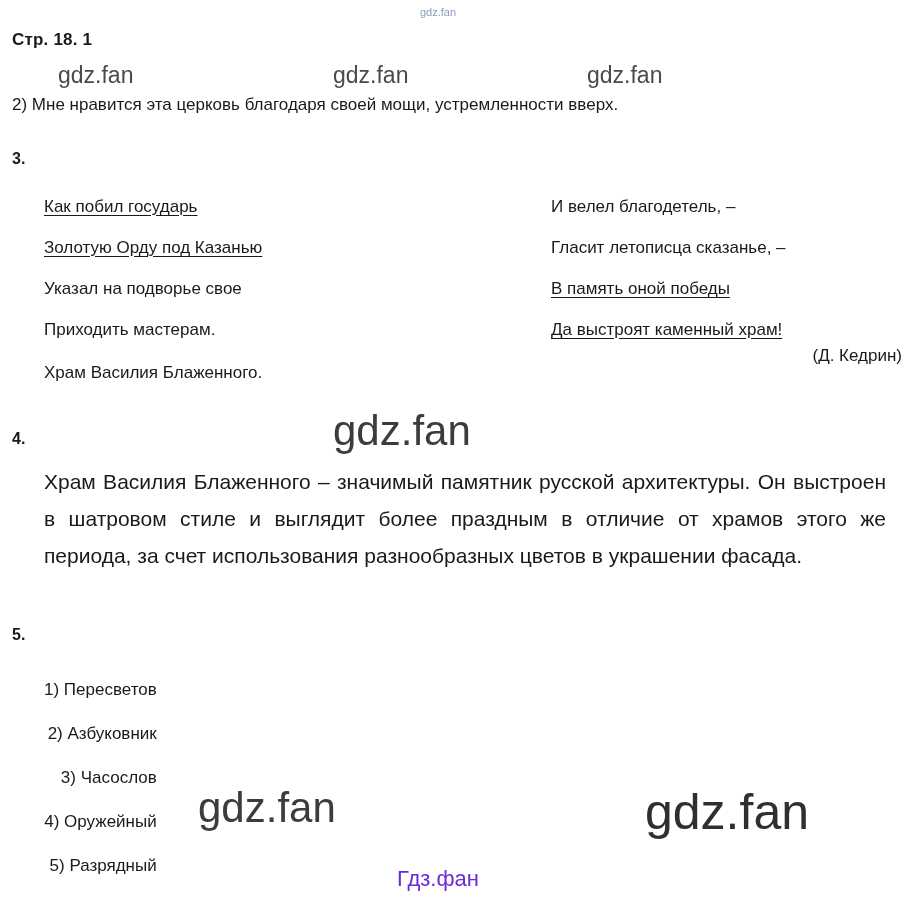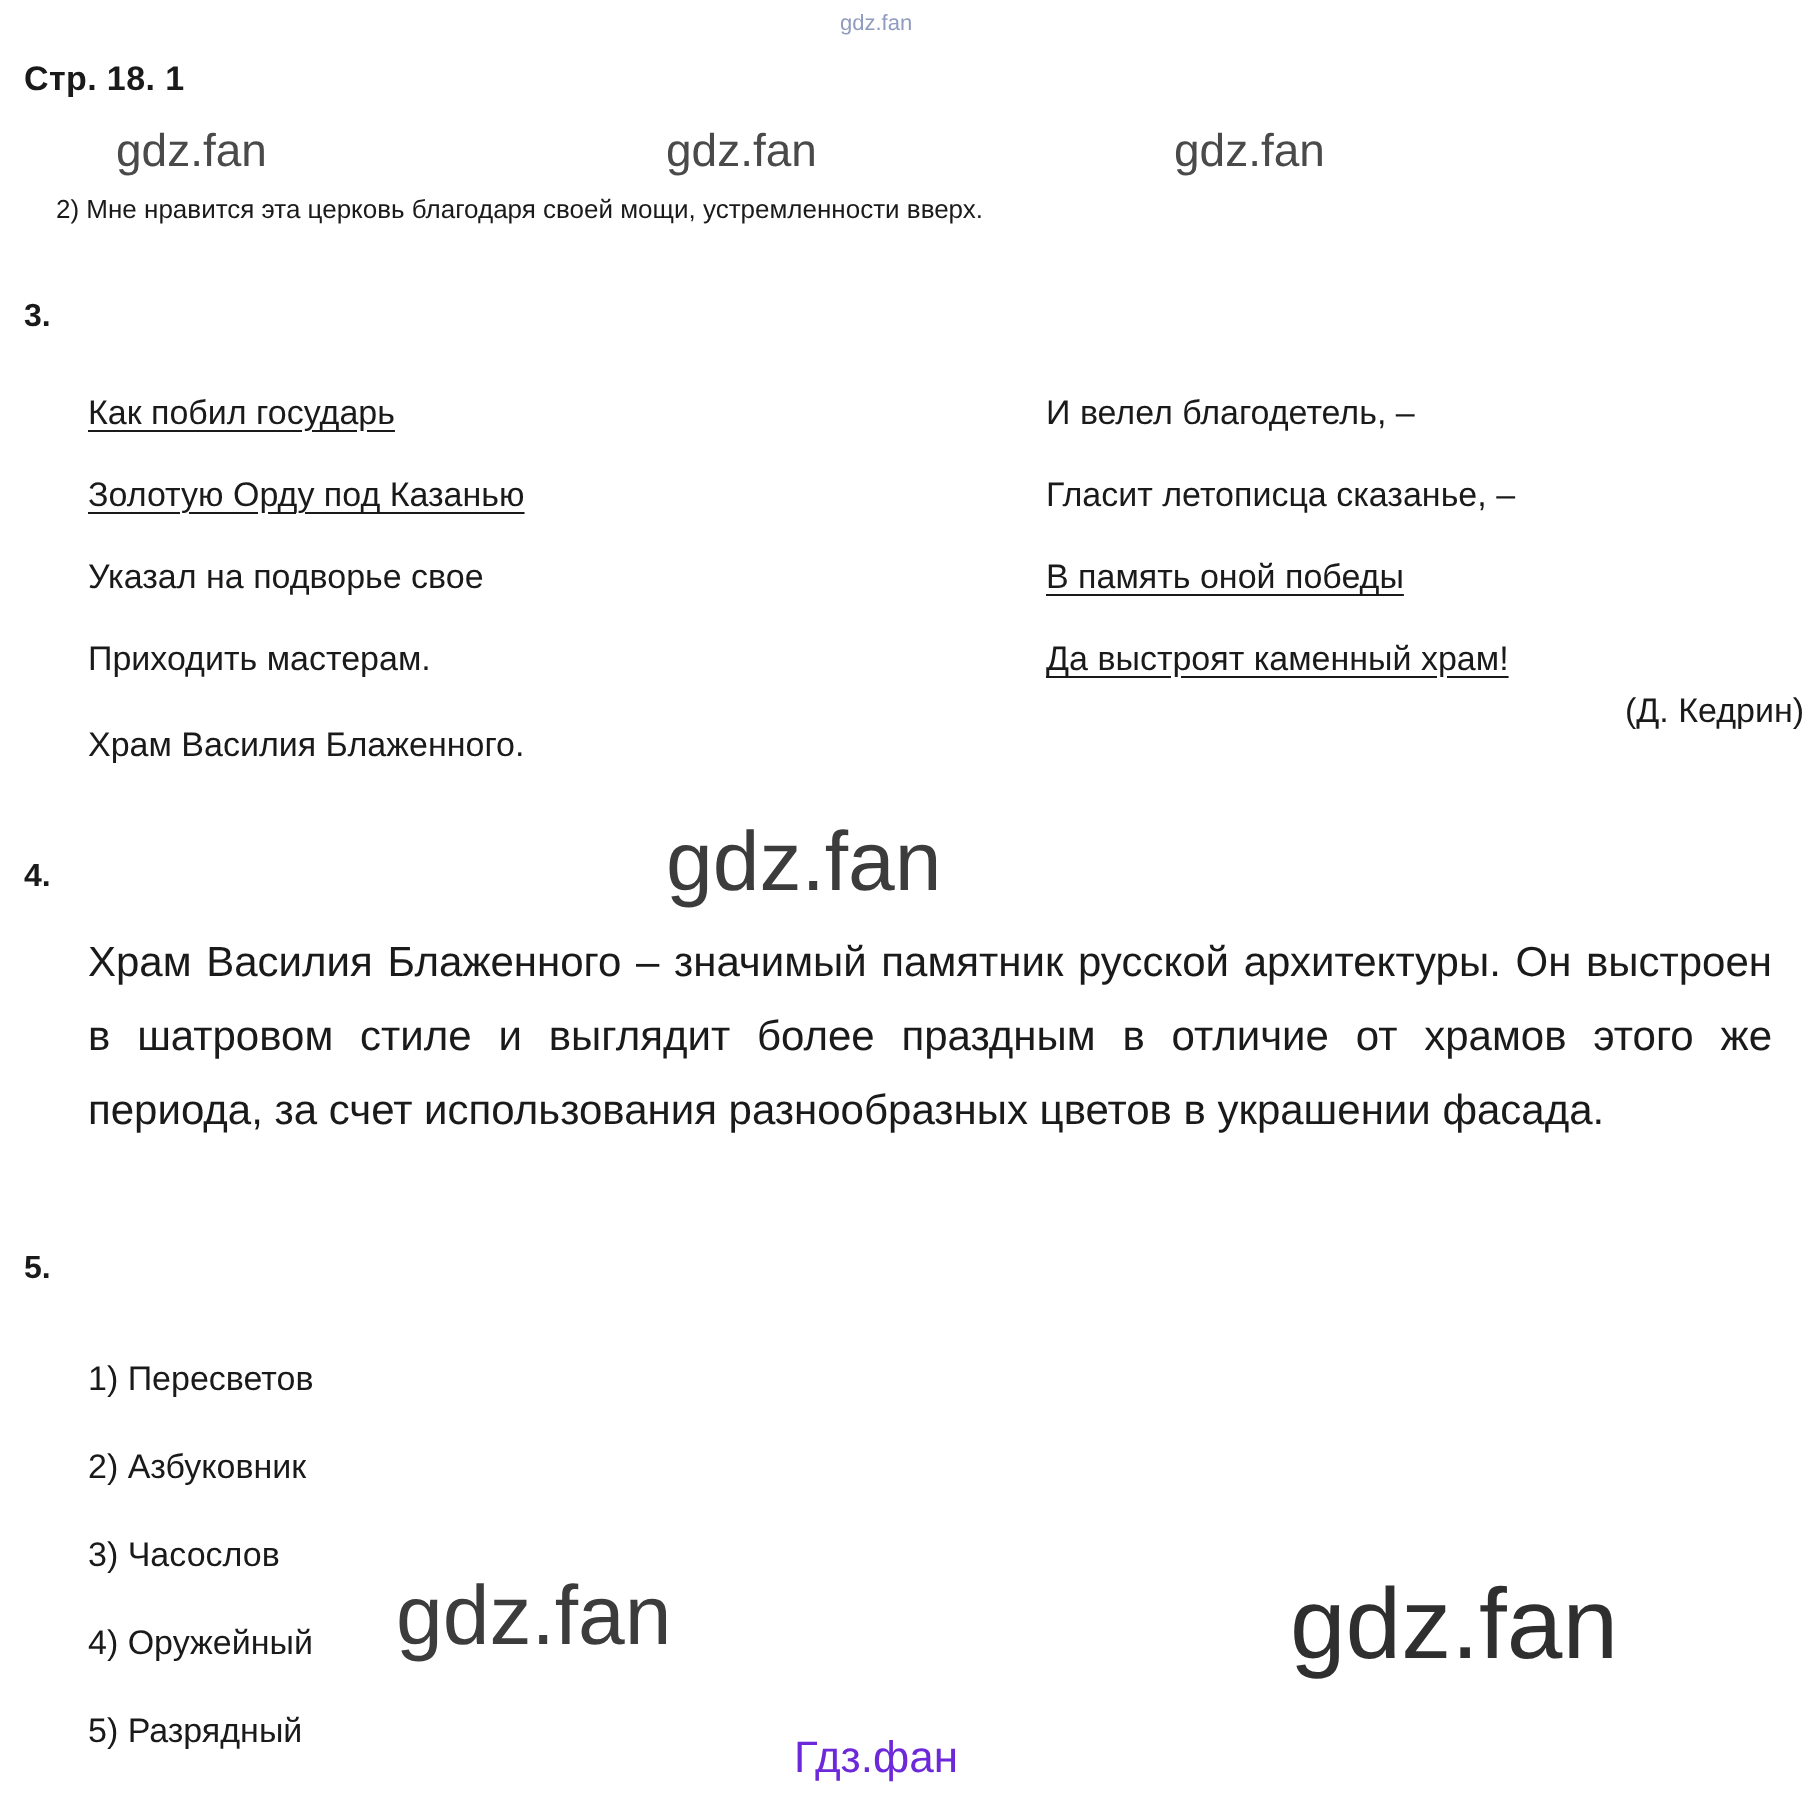--- a/index.html
+++ b/index.html
@@ -60,41 +60,40 @@
     letter-spacing: 0.2px;
   }
   .num {
     position: absolute;
     left: 12px;
     font-size: 16px;
     font-weight: bold;
   }
   .para {
     position: absolute;
-    font-size: 13px;
+    font-size: 17px;
     line-height: 34px;
-    margin-left: 16px;
   }
   .verse-line {
     font-size: 17px;
     line-height: 41px;
     white-space: nowrap;
   }
   .u {
     text-decoration: underline;
     text-underline-offset: 3px;
   }
   .col-left {
     position: absolute;
     left: 44px;
     top: 186px;
   }
   .col-right {
     position: absolute;
-    left: 523px;
+    left: 551px;
     top: 186px;
   }
   .author {
     position: absolute;
     right: 8px;
     top: 346px;
     font-size: 17px;
   }
   .caption3 {
     position: absolute;
@@ -116,20 +115,21 @@
     left: 44px;
     top: 668px;
     font-size: 17px;
     line-height: 44px;
     list-style: none;
     margin: 0;
     padding: 0;
   }
   .list5 li {
     white-space: nowrap;
+    text-align: right;
   }
 </style>
 </head>
 <body>
 
 <div class="page">
 
   <div class="wm wm-tiny" style="left:420px; top:6px;">gdz.fan</div>
   <div class="wm wm-small" style="left:58px; top:62px;">gdz.fan</div>
   <div class="wm wm-small" style="left:333px; top:62px;">gdz.fan</div>

